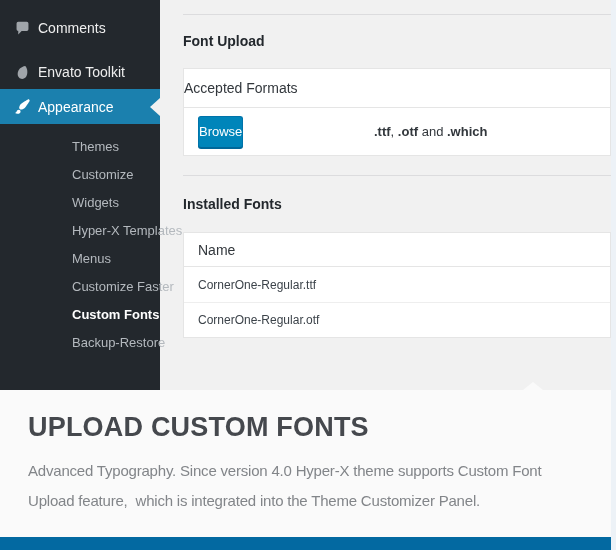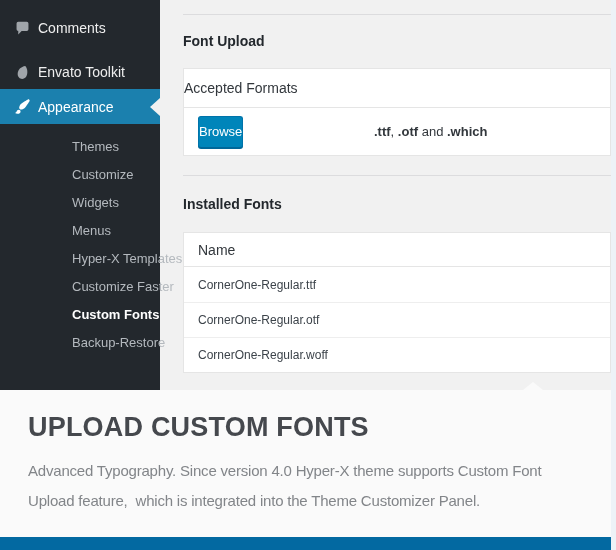--- a/index.html
+++ b/index.html
@@ -93,22 +93,22 @@
           </svg>
       </span>
       <span class="mi-label">Appearance</span>
       <span class="active-arrow"></span>
     </div>
 
     <ul class="submenu">
       <li>Themes</li>
       <li>Customize</li>
       <li>Widgets</li>
+      <li>Hyper-X Templates</li>
       <li>Menus</li>
-      <li>Hyper-X Templates</li>
       <li>Customize Faster</li>
       <li class="current">Custom Fonts</li>
       <li>Backup-Restore</li>
     </ul>
 
     <div class="menu-item" style="top:381px">
       <span class="mi-icon">
         <svg viewBox="0 0 20 20">
           <rect x="10.6" y="1.0" width="2.1" height="5.2" rx="1" transform="rotate(45 11.65 3.6)"></rect>
           <rect x="15.1" y="5.5" width="2.1" height="5.2" rx="1" transform="rotate(45 16.15 8.1)"></rect>
@@ -143,23 +143,20 @@
     <div class="card fonts-card">
       <div class="trow head">
         <div class="cell c1">Name</div>
       </div>
       <div class="trow font-row">
         <div class="cell c1">CornerOne-Regular.ttf</div>
       </div>
       <div class="trow font-row">
         <div class="cell c1">CornerOne-Regular.otf</div>
       </div>
-      <div class="trow font-row">
-        <div class="cell c1">CornerOne-Regular.woff</div>
-      </div>
     </div>
   </main>
 
   <div class="right-strip"></div>
 
   <section class="promo">
     <div class="notch"></div>
     <h1>UPLOAD CUSTOM FONTS</h1>
     <p>Advanced Typography. Since version 4.0 Hyper-X theme supports Custom Font
 Upload feature,  which is integrated into the Theme Customizer Panel.</p>

